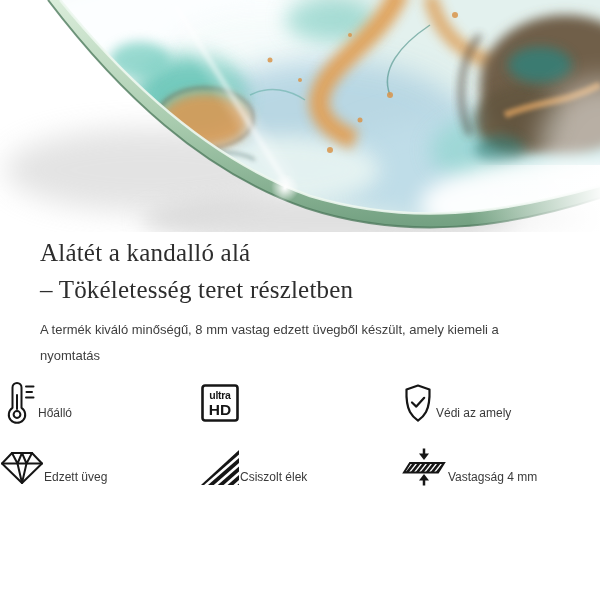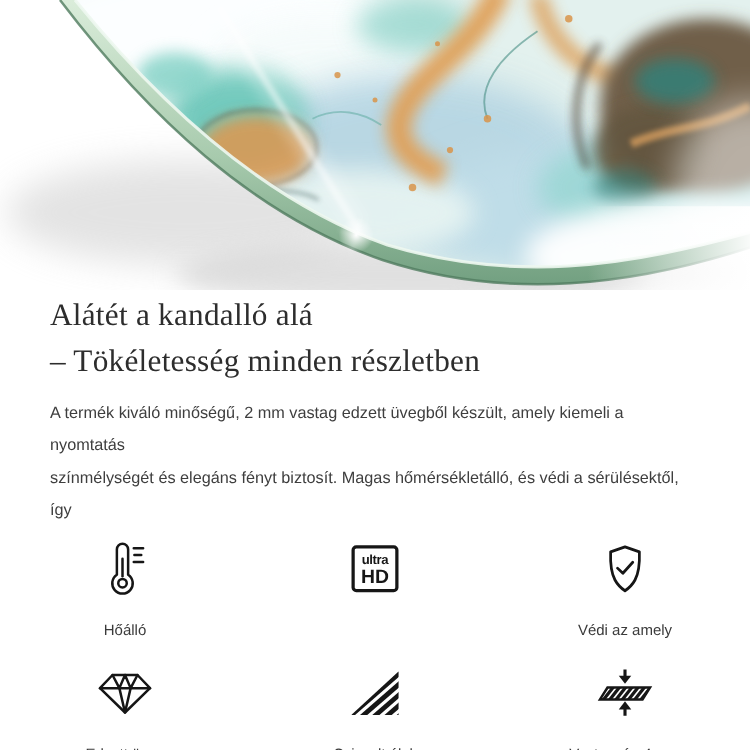--- a/index.html
+++ b/index.html
@@ -12,21 +12,21 @@
 
   .content { padding:0 40px; }
 
   .title { margin-top:2px; font-family:"Liberation Serif", serif; font-weight:400;
            font-size:25px; line-height:37px; color:#2d2d2d; letter-spacing:.2px; }
 
   .desc { margin-top:9px; font-size:13px; line-height:26px; color:#3e3e3e; }
 
   .features { margin-top:12px; display:grid; grid-template-columns:200px 200px 200px;
               grid-row-gap:20px; width:600px; margin-left:-40px; }
-  .cell { display:flex; flex-direction:column; align-items:center; }
+  .cell { display:flex; align-items:center; }
   .icon-box { height:44px; display:flex; align-items:center; justify-content:center; }
   .feat-label { margin-top:20px; font-size:12px; line-height:15px; color:#3a3a3a; text-align:center; }
   .ico { stroke:#161616; fill:none; stroke-width:2; stroke-linecap:round; stroke-linejoin:round; }
 </style>
 </head>
 <body>
 
 <div class="page">
 
   <div class="hero">
@@ -136,26 +136,25 @@
         <path d="M252,188 L318,188" stroke="#ffffff" stroke-width="2.5" opacity="0.9" filter="url(#b2)"></path>
         <path d="M285,170 L285,206" stroke="#ffffff" stroke-width="2" opacity="0.85" filter="url(#b2)"></path>
         <path d="M275,178 L295,198 M295,178 L275,198" stroke="#ffffff" stroke-width="1" opacity="0.5" filter="url(#b2)"></path>
       </g>
     </svg>
   </div>
 
   <div class="content">
     <h1 class="title">
       <span style="display:block">Alátét a kandalló alá</span>
-      <span style="display:block">– Tökéletesség minden részletben</span>
+      <span style="display:block">– Tökéletesség teret részletben</span>
     </h1>
 
     <div class="desc">
-      <span style="display:block">A termék kiváló minőségű, 2 mm vastag edzett üvegből készült, amely kiemeli a nyomtatás</span>
-      <span style="display:block">színmélységét és elegáns fényt biztosít. Magas hőmérsékletálló, és védi a sérülésektől, így</span>
+      <span style="display:block">A termék kiváló minőségű, 8 mm vastag edzett üvegből készült, amely kiemeli a nyomtatás</span>
     </div>
 
     <div class="features">
 
       <div class="cell">
         <div class="icon-box">
           <svg width="38" height="44" viewBox="0 0 38 44" class="ico">
             <path d="M12.5,6.5 A4.5,4.5 0 0 1 21.5,6.5 L21.5,26.8 A8.2,8.2 0 1 1 12.5,26.8 Z"></path>
             <path d="M17,14 L17,28"></path>
             <circle cx="17" cy="33.5" r="3.4"></circle>

